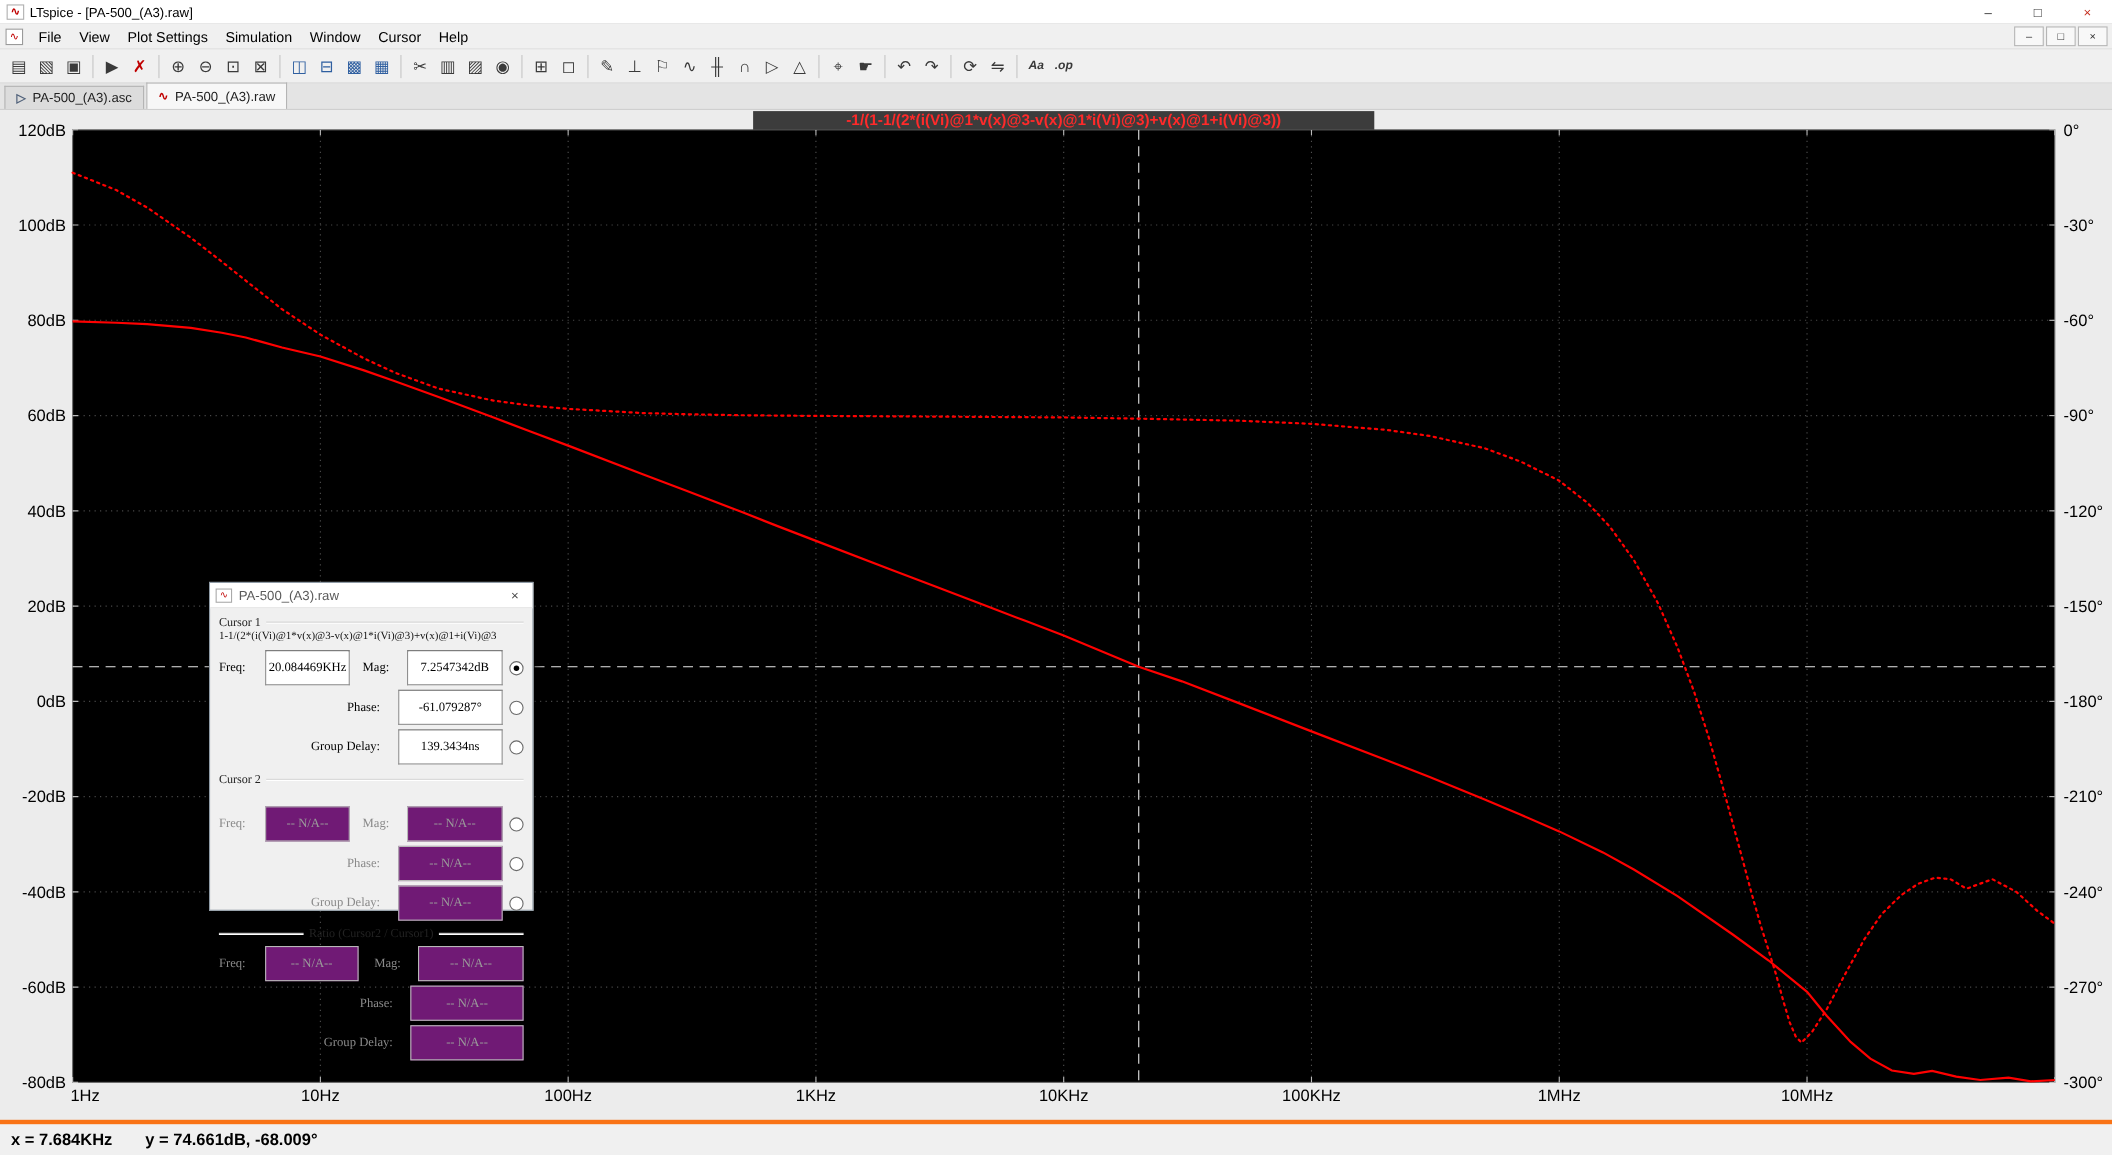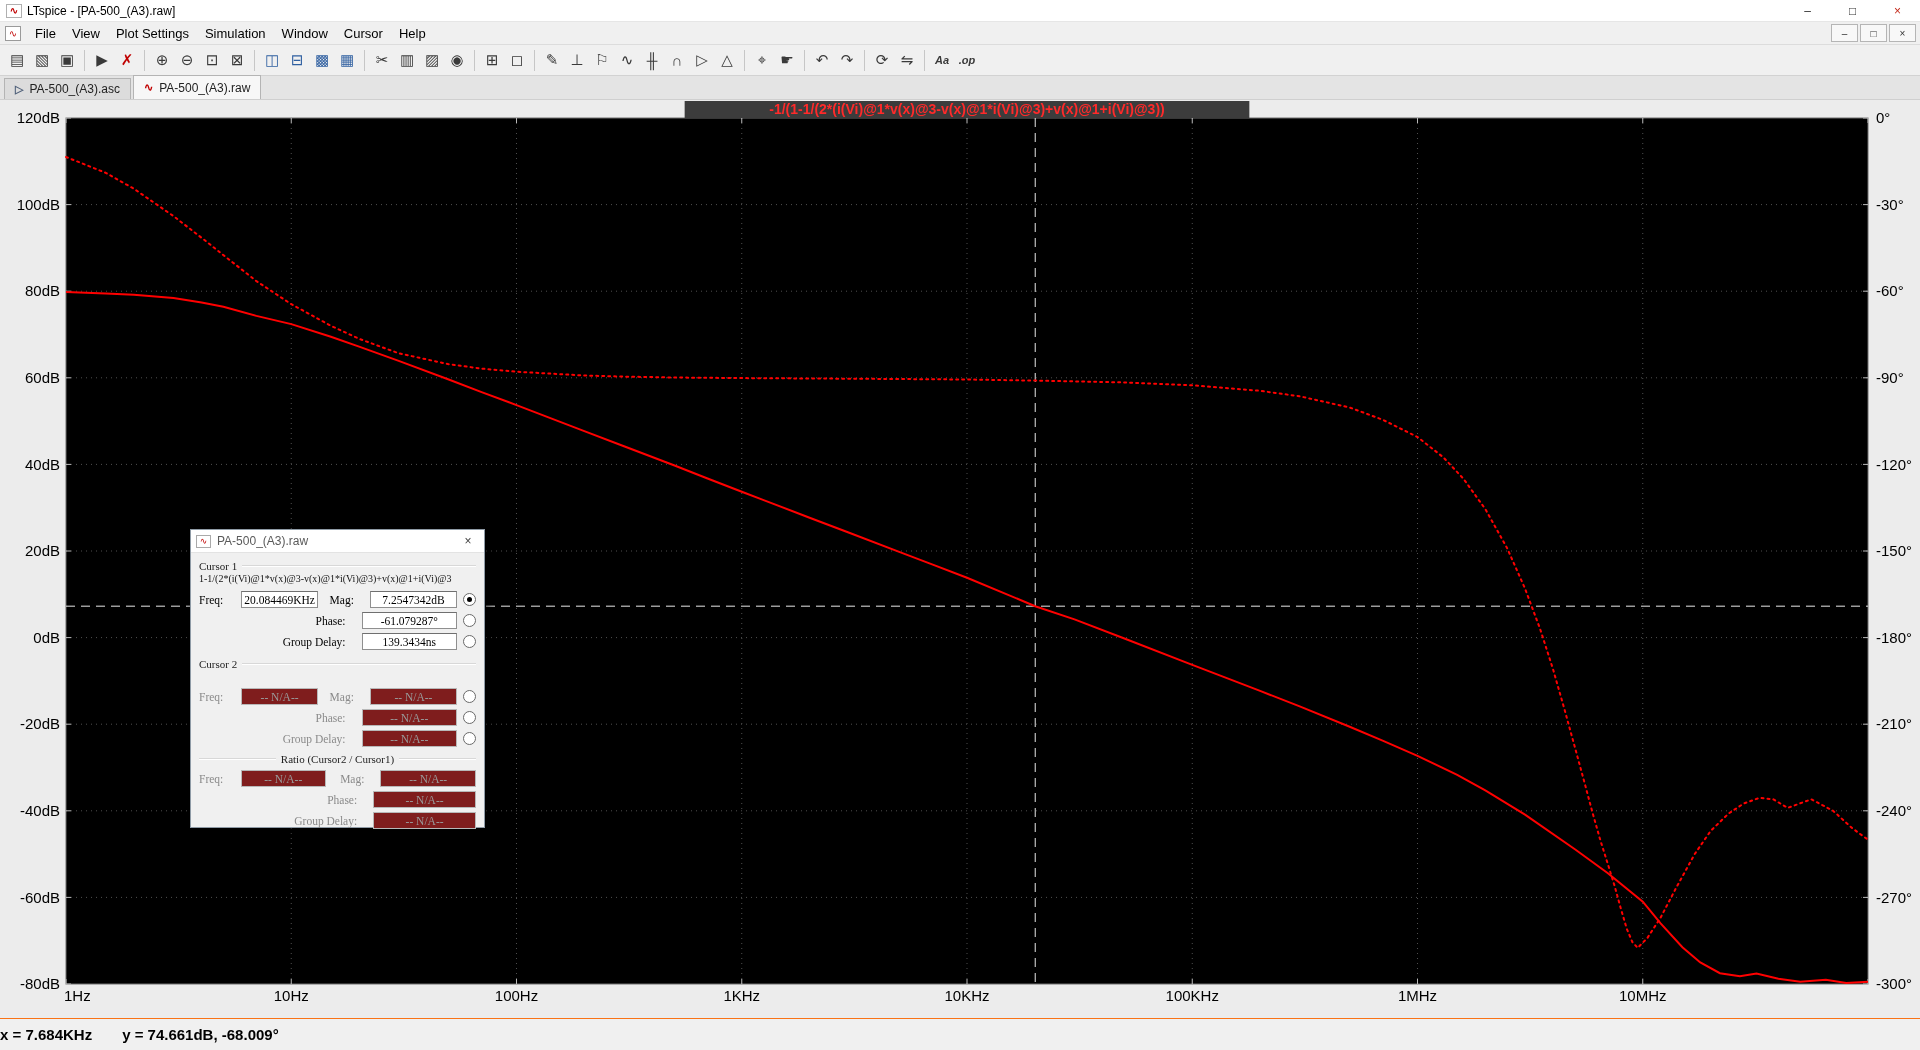--- a/index.html
+++ b/index.html
@@ -38,21 +38,21 @@
     background:#dcdcdc; border:1px solid #b4b4b4; border-bottom:none; margin-right:2px; color:#222; }
   .tab.active { background:#f7f7f7; height:24px; }
   .tab-ic { font-size:11px; font-weight:bold; }
   .tab-ic.red { color:#c00000; }
   .tab-ic.gray { color:#50617a; }
   
   .pane { position:absolute; top:100px; left:17px; width:1920px; height:918px; background:#ececec; }
   svg text { font-family:"Liberation Sans", sans-serif; }
   
   .status { position:absolute; top:1018px; left:0; right:0; height:32px; background:#f0f0f0;
-    border-top:1px solid #f97316; display:flex; align-items:center; gap:30px; 
+    border-top:4px solid #f97316; display:flex; align-items:center; gap:30px; padding-left:10px;
     font-size:15px; font-weight:bold; }
   
   .dialog { position:absolute; left:190px; top:529px; width:295px; height:299px; background:#f0f0f0;
     border:1px solid #8f9ba6; box-shadow:3px 3px 8px rgba(0,0,0,.55); font-size:11.5px; }
   .dlg-title { height:23px; background:#ffffff; display:flex; align-items:center; padding:0 2px 0 5px;
     border-bottom:1px solid #e3e3e3; }
   .dlg-ic { width:15px; height:13px; border:1px solid #aaa; background:#fff; color:#c00000;
     font-size:9px; display:flex; align-items:center; justify-content:center; margin-right:6px; }
   .dlg-title-text { color:#5a5a5a; font-size:12px; }
   .dlg-close { margin-left:auto; width:28px; height:21px; display:flex; align-items:center; justify-content:center;
@@ -62,23 +62,23 @@
   .section::after { content:""; flex:1; border-top:1px solid #d8d8d8; box-shadow:0 1px 0 #fff; }
   .section.center::before { content:""; flex:1; border-top:1px solid #d8d8d8; box-shadow:0 1px 0 #fff; }
   .section.mt6 { margin-top:6px; } .section.mt7 { margin-top:7px; } .section.mt5 { margin-top:5px; }
   .expr { font-size:10px; white-space:nowrap; overflow:hidden; color:#111; height:13px; line-height:13px; }
   .row { display:flex; align-items:center; margin-top:4px; }
   .row.first { margin-top:6px; } .row.gap { margin-top:18px; } .row.g5 { margin-top:5px; }
   .c1 { width:26px; text-align:right; padding-right:2px; }
   .f1 { width:92px; }
   .c2 { width:38px; text-align:right; margin-left:4px; }
   .cw { width:160px; text-align:right; }
-  .fld { height:17px; background:#fff; border:1px solid #8f8f8f; border-top-color:#6f6f6f;
+  .fld { height:32px; background:#fff; border:1px solid #8f8f8f; border-top-color:#6f6f6f;
     display:flex; align-items:center; justify-content:center; font-size:11.5px; margin-left:16px; }
-  .fld.na { color:#9a9a9a; background:#7f1d1d; border-color:#b8b8b8; }
+  .fld.na { color:#9a9a9a; background:#701a75; border-color:#b8b8b8; }
   .f2 { width:104px; }
   .dim { color:#8a8a8a; }
   .radio { width:13px; height:13px; border:1px solid #6a6a6a; border-radius:50%; background:#fff; margin-left:6px; flex:none; }
   .radio.sel { position:relative; }
   .radio.sel::after { content:""; position:absolute; left:3px; top:3px; width:5px; height:5px; background:#000; border-radius:50%; }
 </style>
 </head>
 <body>
 
 <div class="titlebar">

